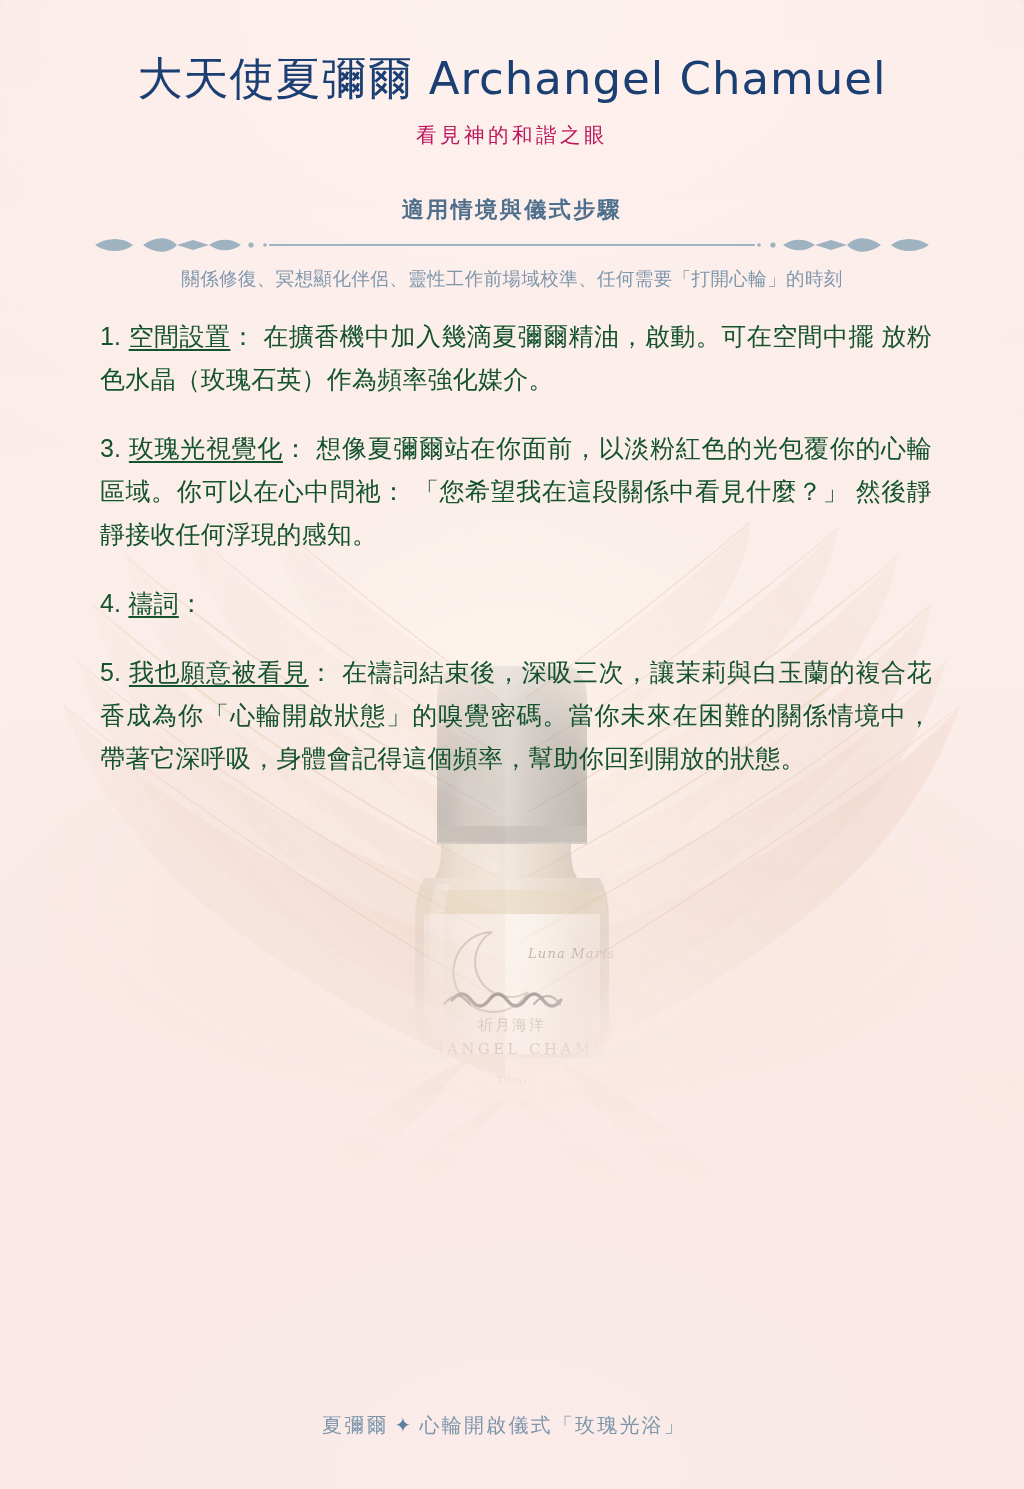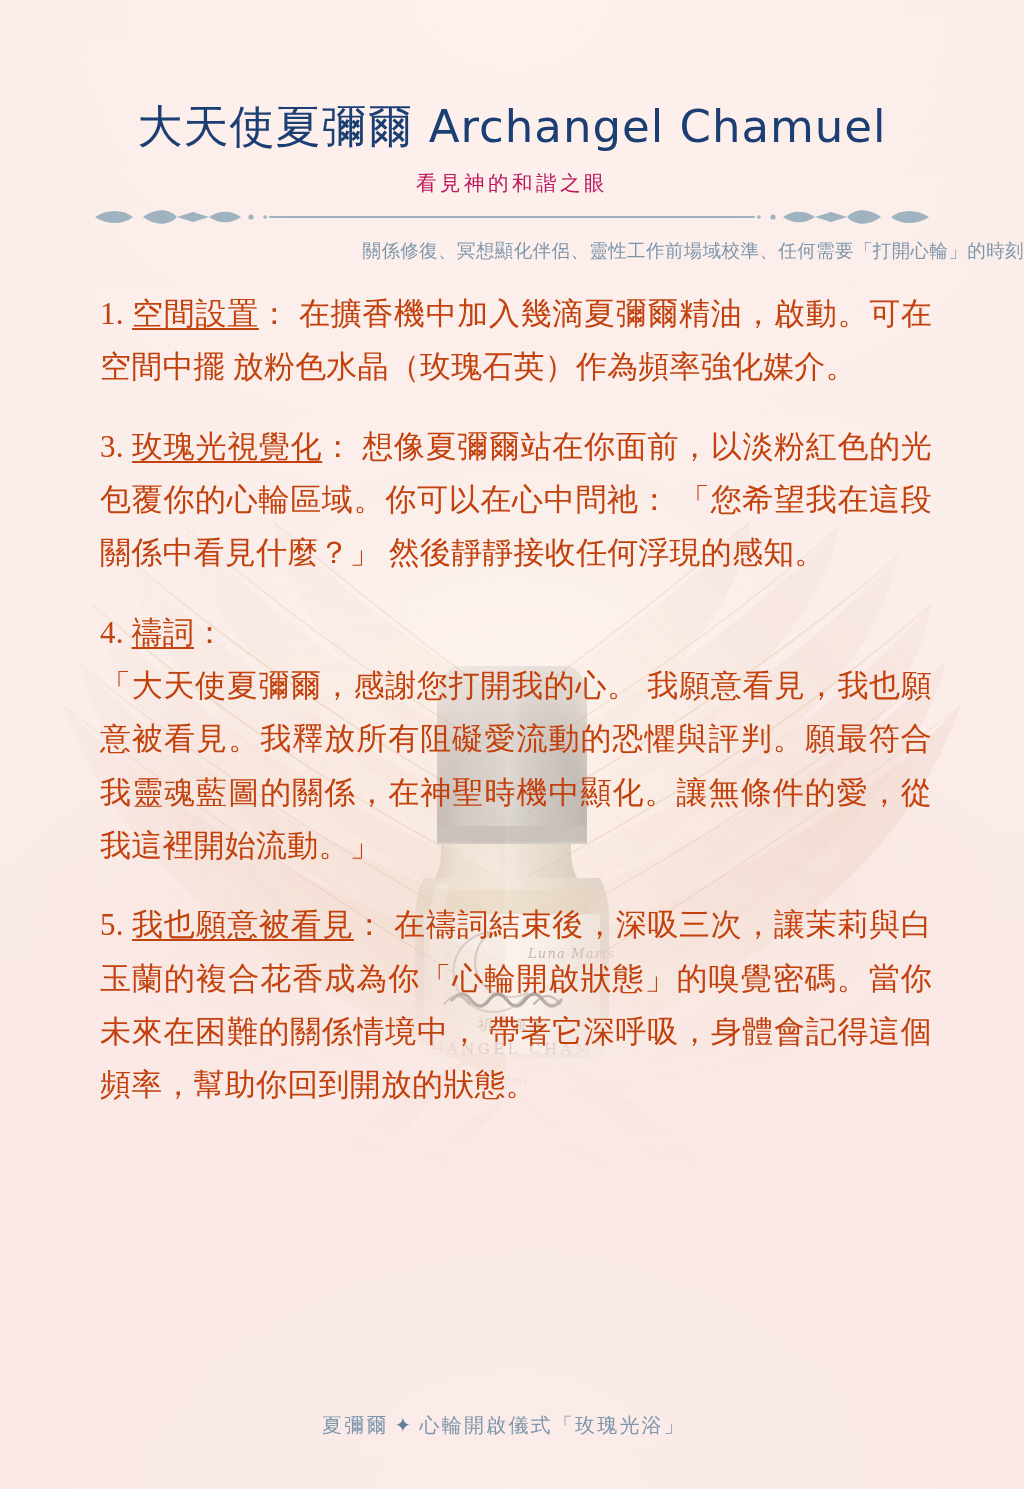--- a/index.html
+++ b/index.html
@@ -54,21 +54,21 @@
 
   
   #content {
     position: relative;
     z-index: 5;
     padding: 0 0 0 0;
   }
 
   #title {
     margin: 0;
-    padding-top: 100px;
+    padding-top: 52px;
     text-align: center;
     font-family: "DejaVu Sans", sans-serif;
     font-size: 45px;
     font-weight: 400;
     letter-spacing: 1px;
     color: #1b3f73;
     line-height: 1.18;
   }
   #subtitle {
     margin: 16px 0 0 0;
@@ -92,37 +92,37 @@
 
   #divider {
     margin: 9px auto 0 auto;
     width: 838px;
     height: 22px;
     display: block;
   }
 
   #scenario {
     margin: 10px 0 0 0;
-    text-align: right;
+    text-align: center;
     font-size: 18.5px;
     letter-spacing: .4px;
     color: #7e96ab;
     font-family: "DejaVu Sans", sans-serif;
   }
 
   #steps {
     margin: 24px 0 0 0;
     padding: 0 92px 0 100px;
   }
   .step {
     margin: 0 0 26px 0;
-    font-size: 31px;
+    font-size: 25px;
     line-height: 1.72;
-    color: #c2410c;
-    font-family: Liberation Serif, serif;
+    color: #14532d;
+    font-family: Liberation Sans, sans-serif;
     letter-spacing: .2px;
     text-align: justify;
     text-justify: inter-character;
   }
   .step:last-child { margin-bottom: 0; }
   .step .num { }
   .step .label {
     text-decoration: underline;
     text-underline-offset: 4px;
     text-decoration-thickness: 1.5px;
@@ -298,20 +298,21 @@
 
 <div id="content">
 
   <h1 id="title">
     <span>大天使夏彌爾</span>
     <span>Archangel Chamuel</span>
   </h1>
 
   <div id="subtitle">看見神的和諧之眼</div>
 
+  <h2 id="section-head">適用情境與儀式步驟</h2>
 
   <svg id="divider" viewBox="0 0 838 22">
     <g fill="#9fb2bf" stroke="none">
 
       <path d="M2 11 C 14 3, 30 3, 40 11 C 30 19, 14 19, 2 11 Z"></path>
 
       <path d="M50 11 C 62 2, 76 2, 84 11 C 76 20, 62 20, 50 11 Z"></path>
       <path d="M84 11 L 100 6 L 116 11 L 100 16 Z"></path>
       <path d="M116 11 C 126 4, 138 4, 148 11 C 138 18, 126 18, 116 11 Z"></path>
 
@@ -344,21 +345,20 @@
 
     <p class="step">
       <span class="num">3.</span>
       <span class="label">玫瑰光視覺化</span><span>：</span>
       <span class="body">想像夏彌爾站在你面前，以淡粉紅色的光包覆你的心輪區域。你可以在心中問祂： 「您希望我在這段關係中看見什麼？」 然後靜靜接收任何浮現的感知。</span>
     </p>
 
     <p class="step">
       <span class="num">4.</span>
       <span class="label">禱詞</span><span>：</span>
-      <span class="prayer">「大天使夏彌爾，感謝您打開我的心。 我願意看見，我也願意被看見。我釋放所有阻礙愛流動的恐懼與評判。願最符合我靈魂藍圖的關係，在神聖時機中顯化。讓無條件的愛，從我這裡開始流動。」</span>
     </p>
 
     <p class="step">
       <span class="num">5.</span>
       <span class="label">我也願意被看見</span><span>：</span>
       <span class="body">在禱詞結束後，深吸三次，讓茉莉與白玉蘭的複合花香成為你「心輪開啟狀態」的嗅覺密碼。當你未來在困難的關係情境中， 帶著它深呼吸，身體會記得這個頻率，幫助你回到開放的狀態。</span>
     </p>
 
   </div>
 </div>

